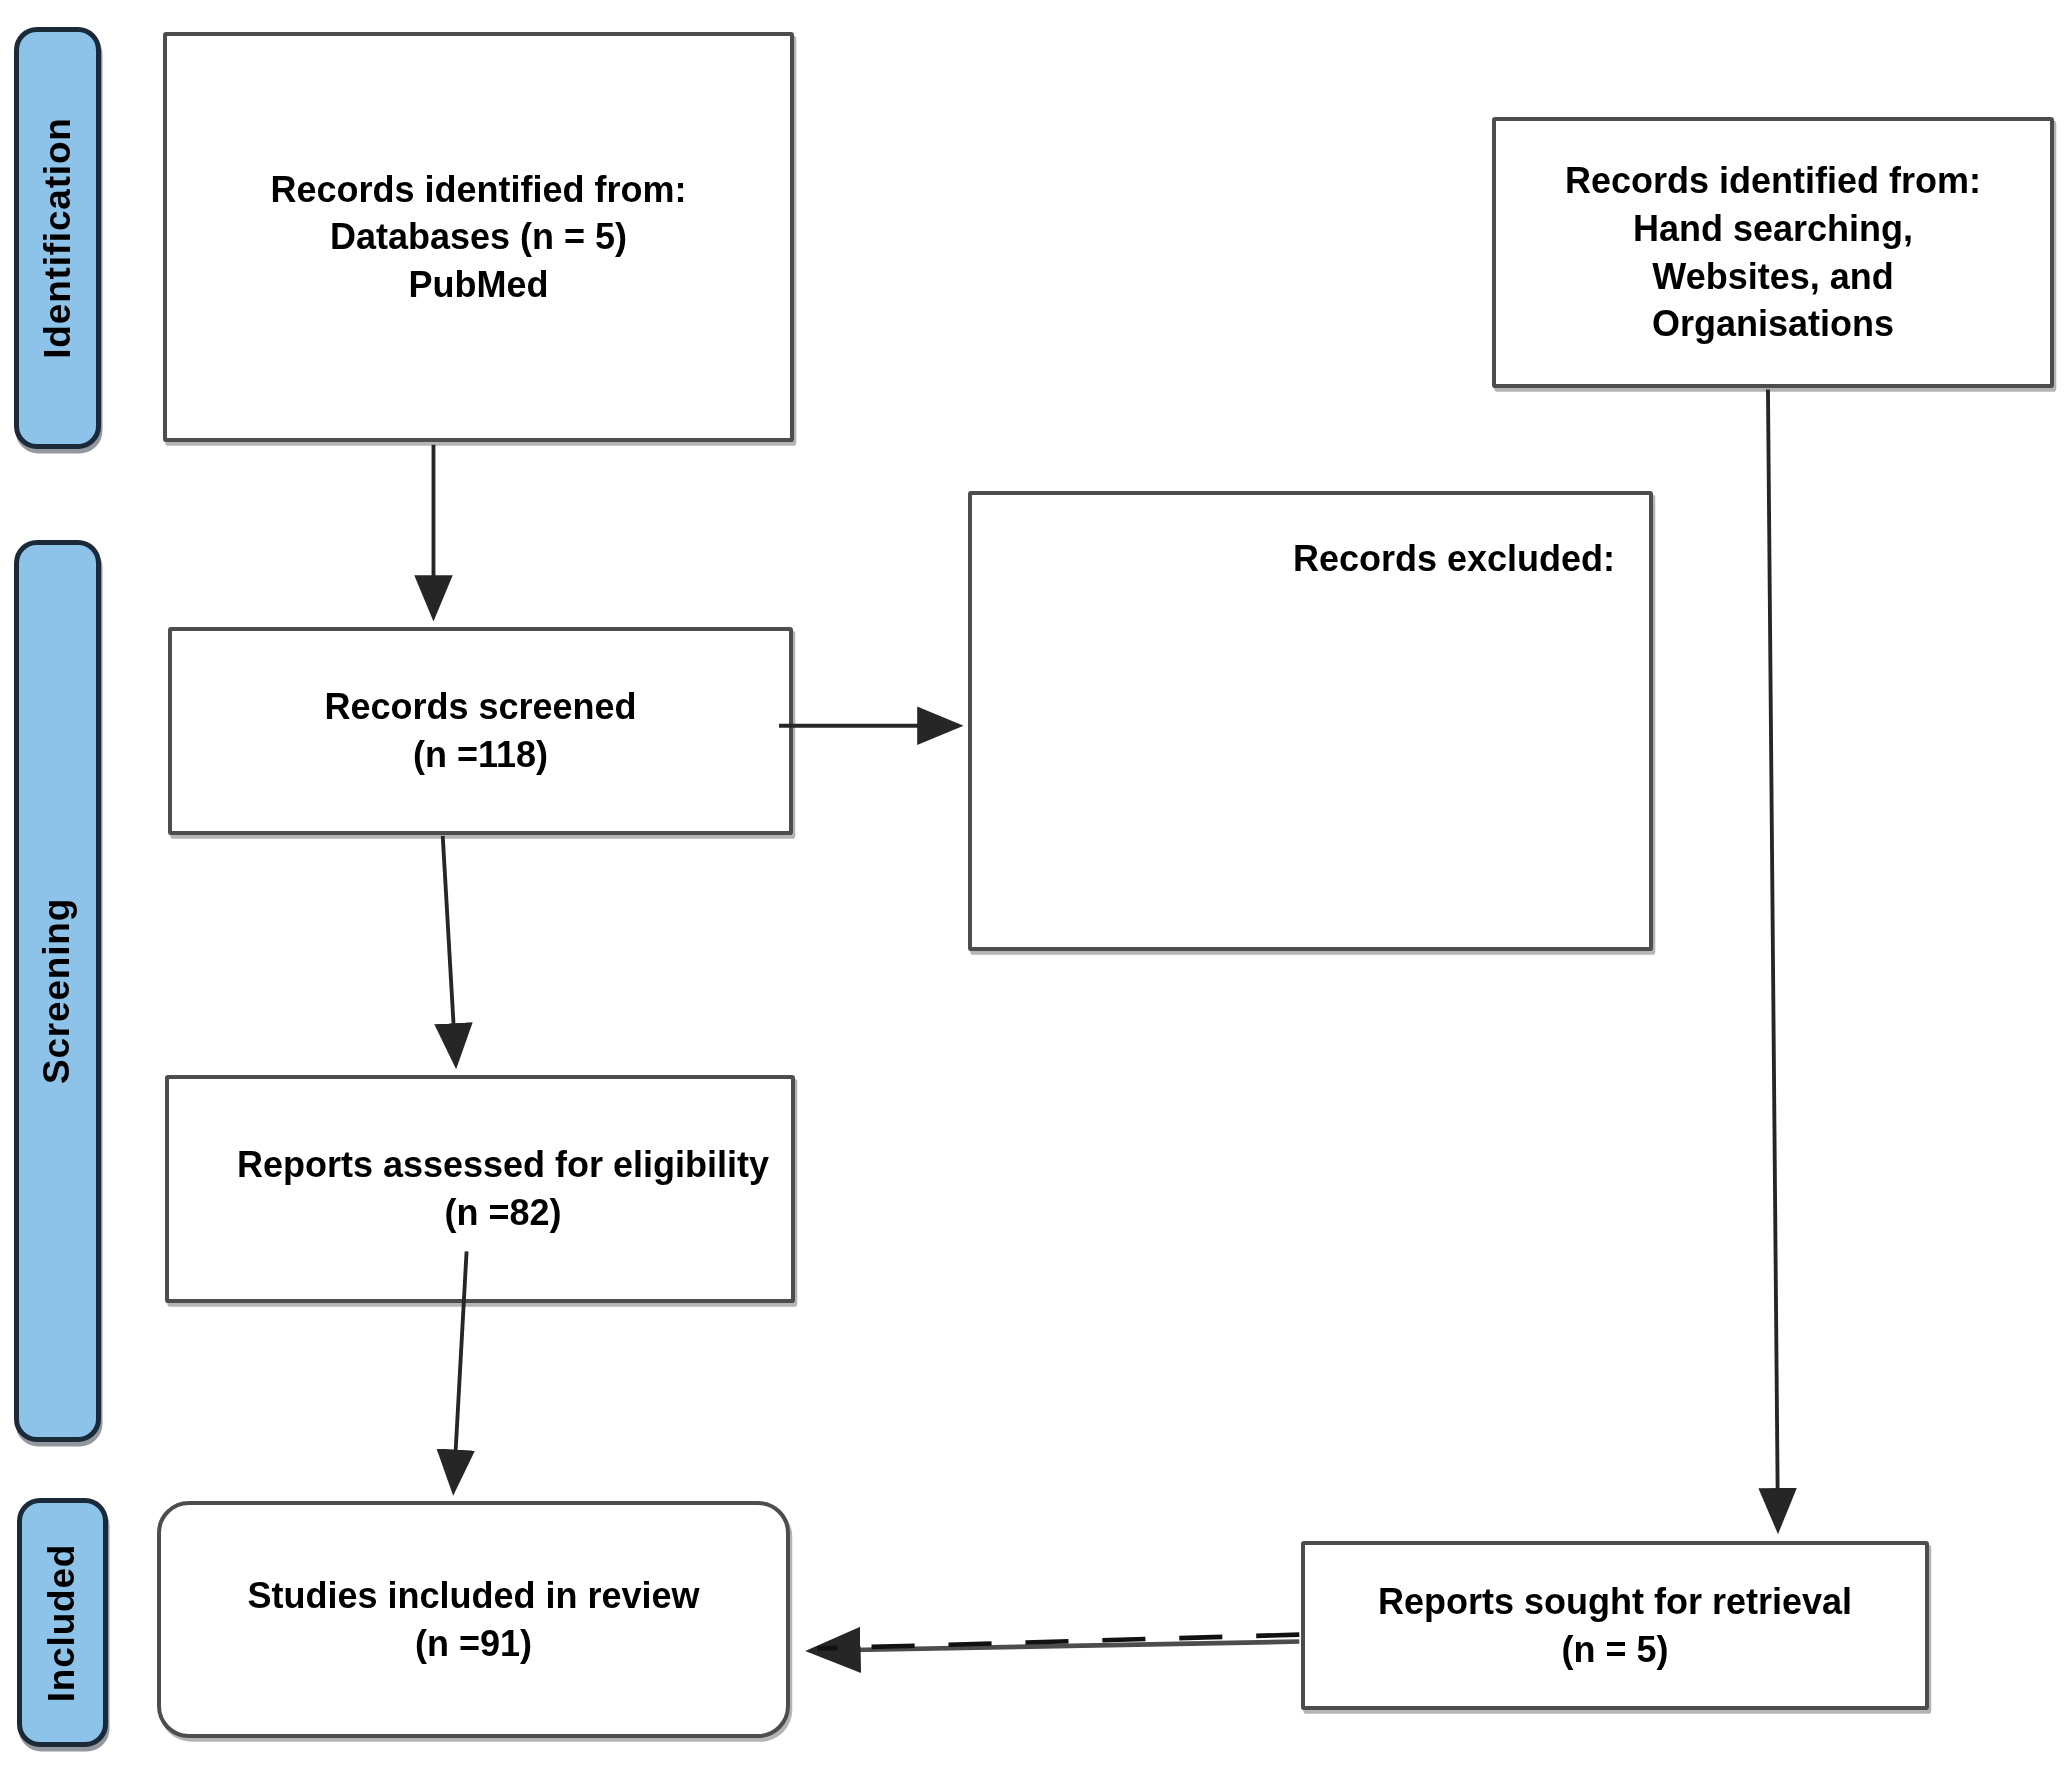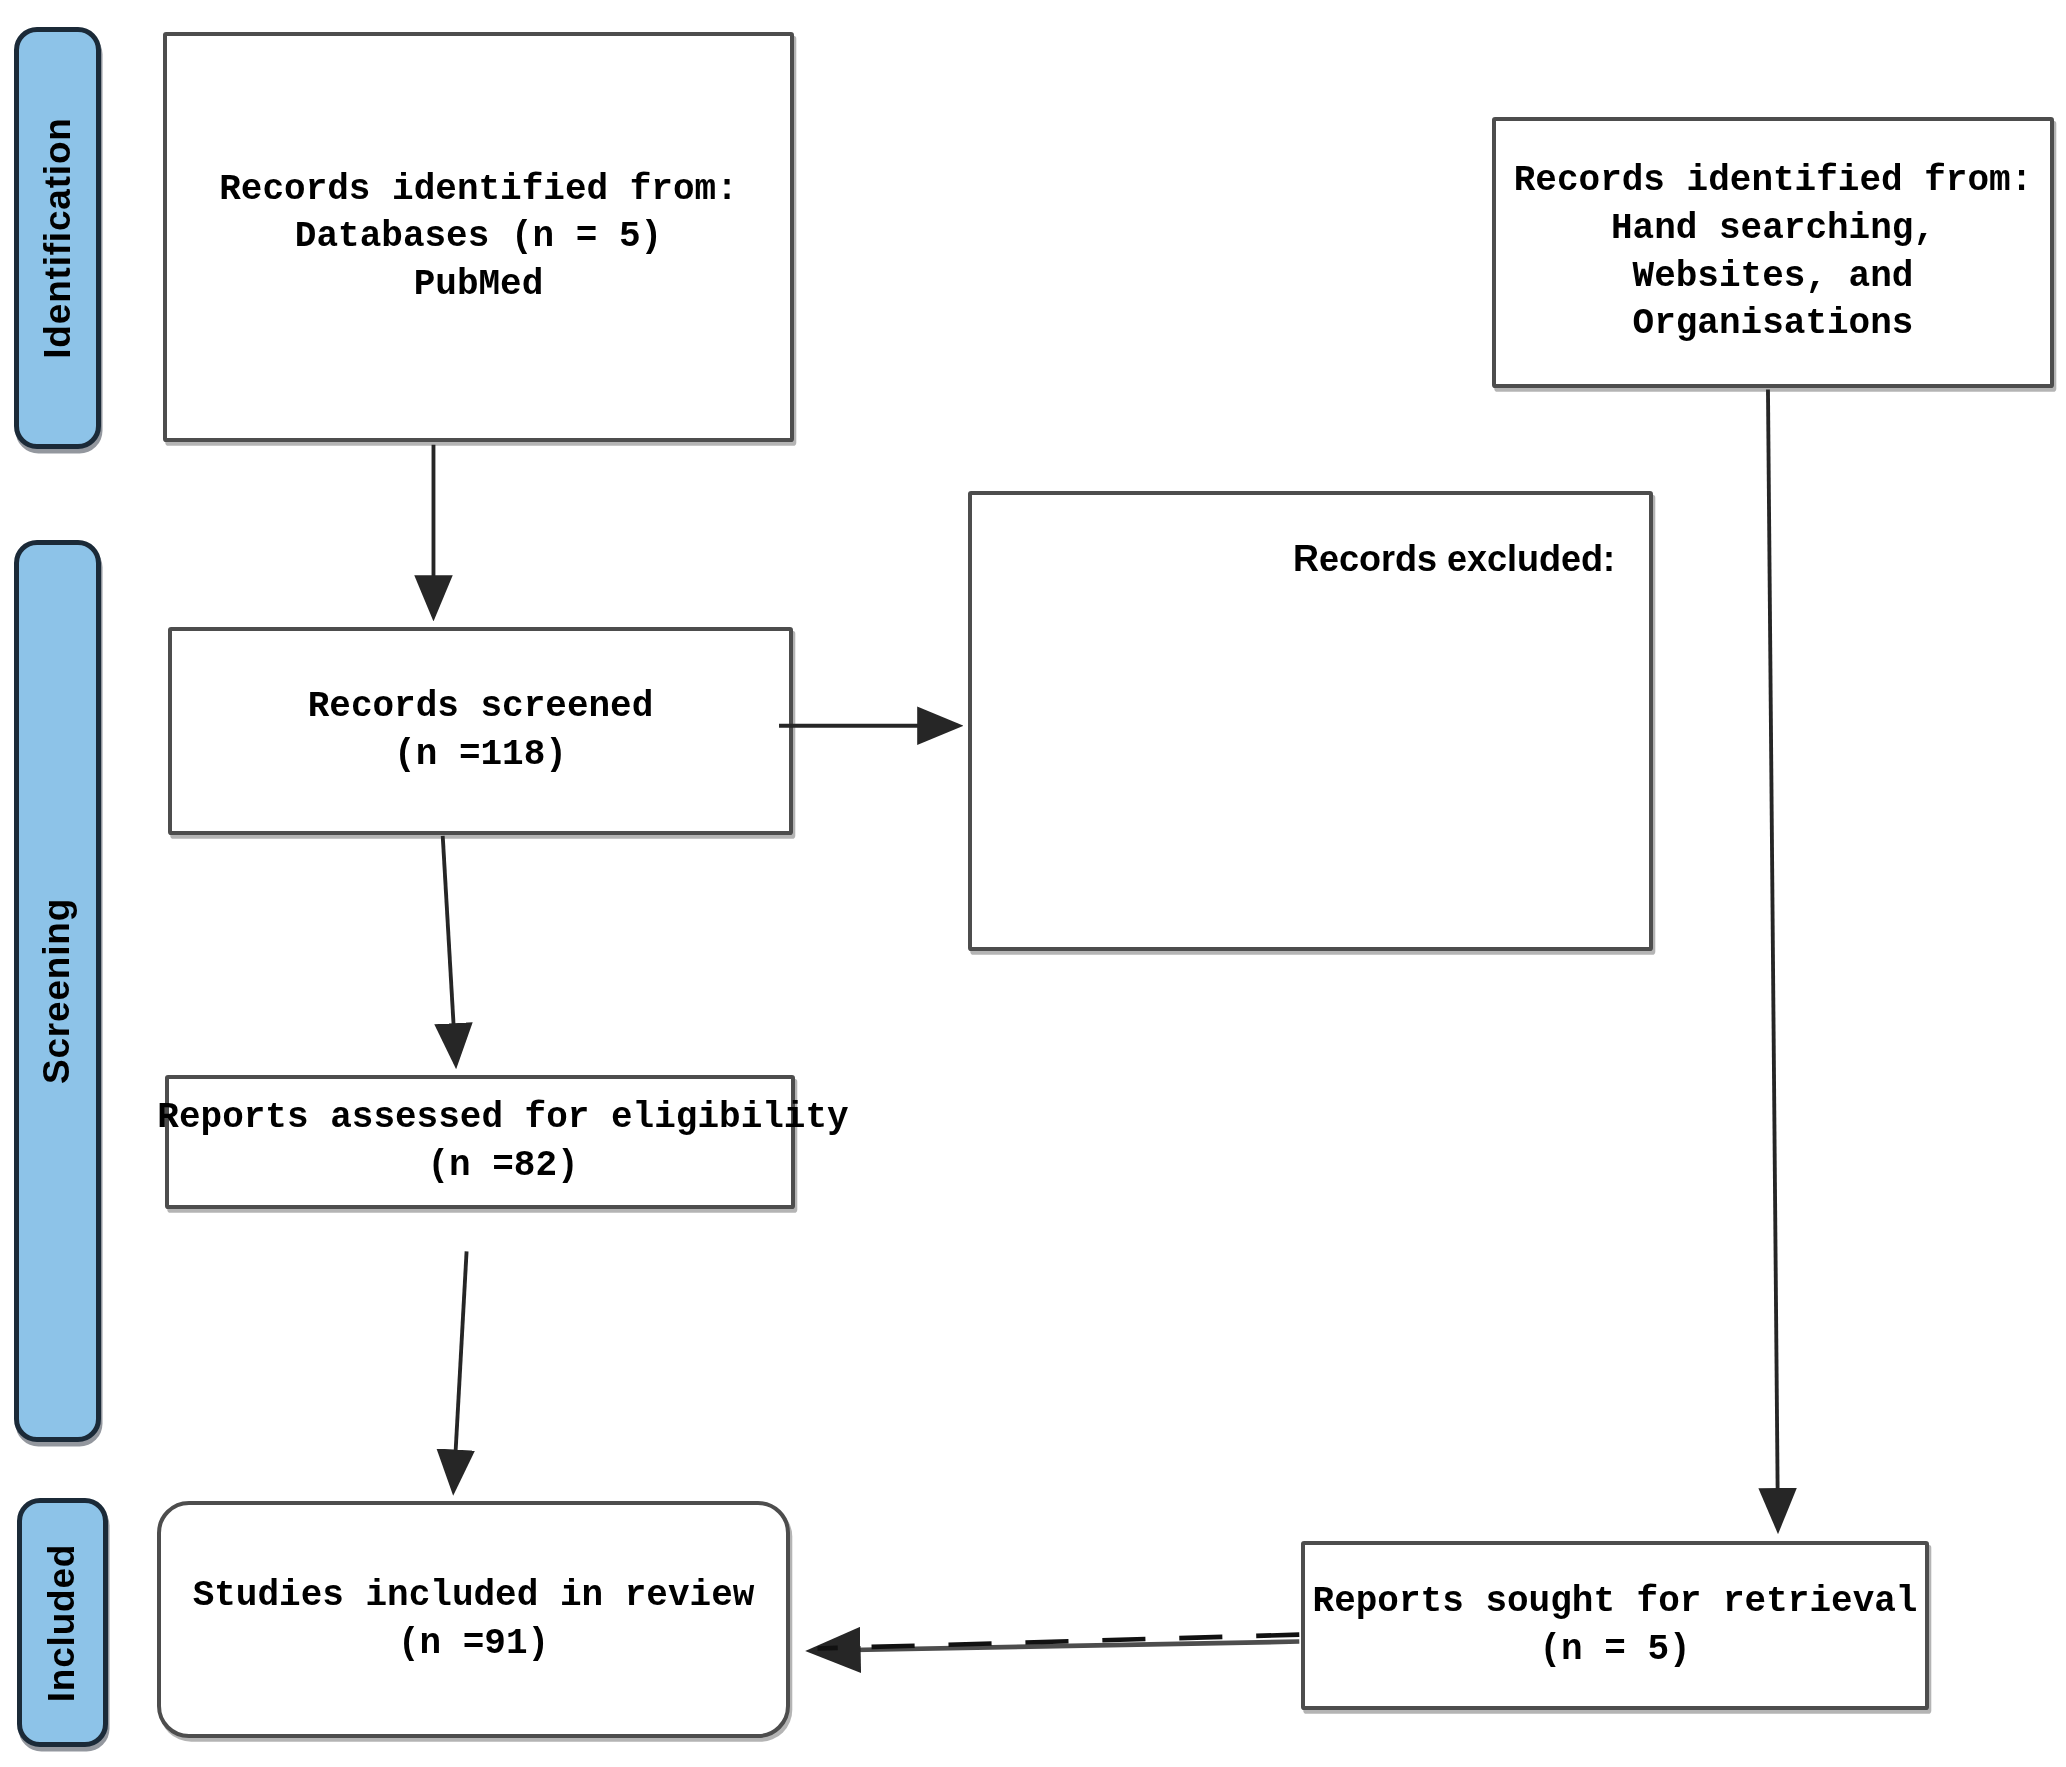--- a/index.html
+++ b/index.html
@@ -32,21 +32,21 @@
     display:flex;
     flex-direction:column;
     align-items:center;
     justify-content:center;
     text-align:center;
     color:var(--text);
     font-weight:700;
     font-size:36px;
     line-height:1.32;
   }
-  .box .line{display:block;white-space:nowrap;font-family:Liberation Mono, monospace;}
+  .box .line{display:block;white-space:nowrap;}
   
   .box.excluded{
     justify-content:flex-start;
     padding:40px 34px 15.4px 34px;
     text-align:left;
   }
   .box.excluded .box-title{
     width:100%;
     text-align:right;
   }
@@ -116,21 +116,21 @@
 
   <div class="box" style="left:152px;top:627px;width:625px;height:208px;margin-left:16px;">
     <span class="line">Records screened</span>
     <span class="line">(n =118)</span>
   </div>
 
   <div class="box excluded" style="left:968px;top:491px;width:685px;height:460px;">
     <div class="box-title">Records excluded:</div>
   </div>
 
-  <div class="box" style="left:165px;top:1075px;width:630px;height:134px;padding-left:46px;">
+  <div class="box" style="left:165px;top:1075px;width:630px;height:228px;padding-left:46px;">
     <span class="line">Reports assessed for eligibility</span>
     <span class="line">(n =82)</span>
   </div>
 
   <div class="box" style="left:157px;top:1501px;width:633px;height:237px;border-radius:32px;">
     <span class="line">Studies included in review</span>
     <span class="line">(n =91)</span>
   </div>
 
   <div class="box" style="left:1301px;top:1541px;width:628px;height:169px;">

